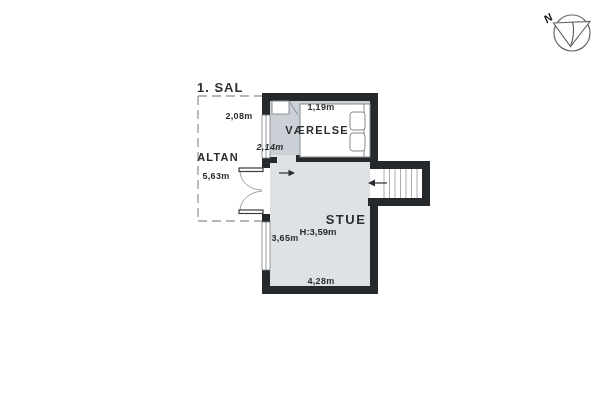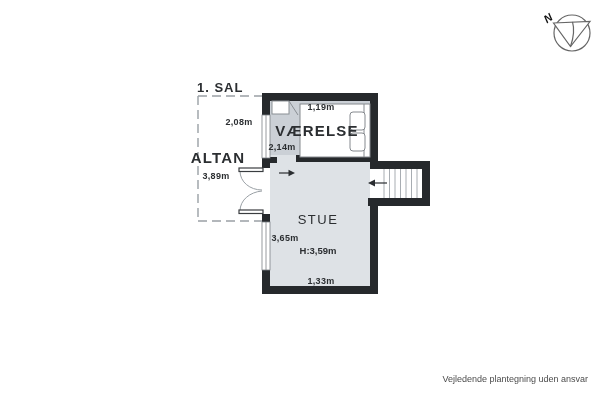--- a/index.html
+++ b/index.html
@@ -1,25 +1,25 @@
 <!DOCTYPE html>
 <html style="--c-wall: #26292c; --c-stue: #dee2e6; --c-vaerelse: #cbd0d6; --c-line: #9aa0a5;"><head>
 <meta charset="utf-8">
 <style>
   html,body{margin:0;padding:0;background:#fff;}
   #stage{position:relative;width:600px;height:400px;background:#fff;overflow:hidden;
          font-family:"Liberation Sans",sans-serif;}
   #plan-svg{position:absolute;left:0;top:0;}
   .lbl{position:absolute;color:#2b2e31;white-space:nowrap;}
   .lbl.center{transform:translate(-50%,-50%);}
-  .room-name{font-size:15px;font-weight:600;letter-spacing:1.2px;}
+  .room-name{font-size:11px;font-weight:600;letter-spacing:1.2px;}
   .dim{font-size:9px;font-weight:700;letter-spacing:0.3px;}
   .floor-title{font-size:13px;font-weight:600;letter-spacing:1px;}
-  .stue-name{font-size:13px;font-weight:400;letter-spacing:1.5px;}
-  .h-dim{font-size:9.5px;font-weight:700;margin-top:19px;}
+  .stue-name{font-size:13px;font-weight:700;letter-spacing:1.5px;margin-left:28px;}
+  .h-dim{font-size:9.5px;font-weight:700;}
   .footer{position:absolute;right:12px;top:374px;font-size:9px;color:#4c4c4c;}
   .north-label{position:absolute;left:544px;top:12px;font-size:11px;font-weight:700;
                font-style:italic;transform:rotate(-35deg);color:#111;}
 </style>
 </head>
 <body>
 
 <div id="stage">
 
   <svg id="plan-svg" width="600" height="400" viewBox="0 0 600 400">
@@ -104,36 +104,35 @@
 
     <g>
       <circle cx="572" cy="33" r="18" fill="none" stroke="#666" stroke-width="1.2"></circle>
       <path d="M553.5,23 L590,21.5 L570.5,46.5 Z" fill="#fff" stroke="#666" stroke-width="1.2"></path>
       <path d="M570.5,46.5 Q575.5,32 572.5,21.8" fill="none" stroke="#666" stroke-width="1.2"></path>
     </g>
   </svg>
 
   <div class="lbl floor-title" style="left:197px;top:80px;">1. SAL</div>
 
-  <div class="lbl dim center" style="left:239px;top:122px;">2,08m</div>
+  <div class="lbl dim center" style="left:239px;top:116px;">2,08m</div>
 
   <div class="lbl dim center" style="left:321px;top:107px;">1,19m</div>
 
   <div class="lbl room-name center" style="left:317px;top:130px;">VÆRELSE</div>
 
-  <div class="lbl dim center" style="left:282px;top:147px;">2,14m</div>
+  <div class="lbl dim center" style="left:270px;top:147px;font-style:italic;">2,14m</div>
 
   <div class="lbl room-name center" style="left:218px;top:157px;">ALTAN</div>
 
-  <div class="lbl dim center" style="left:216px;top:176px;">3,89m</div>
+  <div class="lbl dim center" style="left:216px;top:176px;">5,63m</div>
 
   <div class="lbl stue-name center" style="left:318px;top:219px;">STUE</div>
 
   <div class="lbl h-dim center" style="left:318px;top:231px;">H:3,59m</div>
 
   <div class="lbl dim center" style="left:285px;top:238px;">3,65m</div>
 
-  <div class="lbl dim center" style="left:321px;top:281px;">1,33m</div>
+  <div class="lbl dim center" style="left:321px;top:281px;">4,28m</div>
 
   <div class="north-label">N</div>
 
-  <div class="footer">Vejledende plantegning uden ansvar</div>
 </div>
 
 </body></html>

